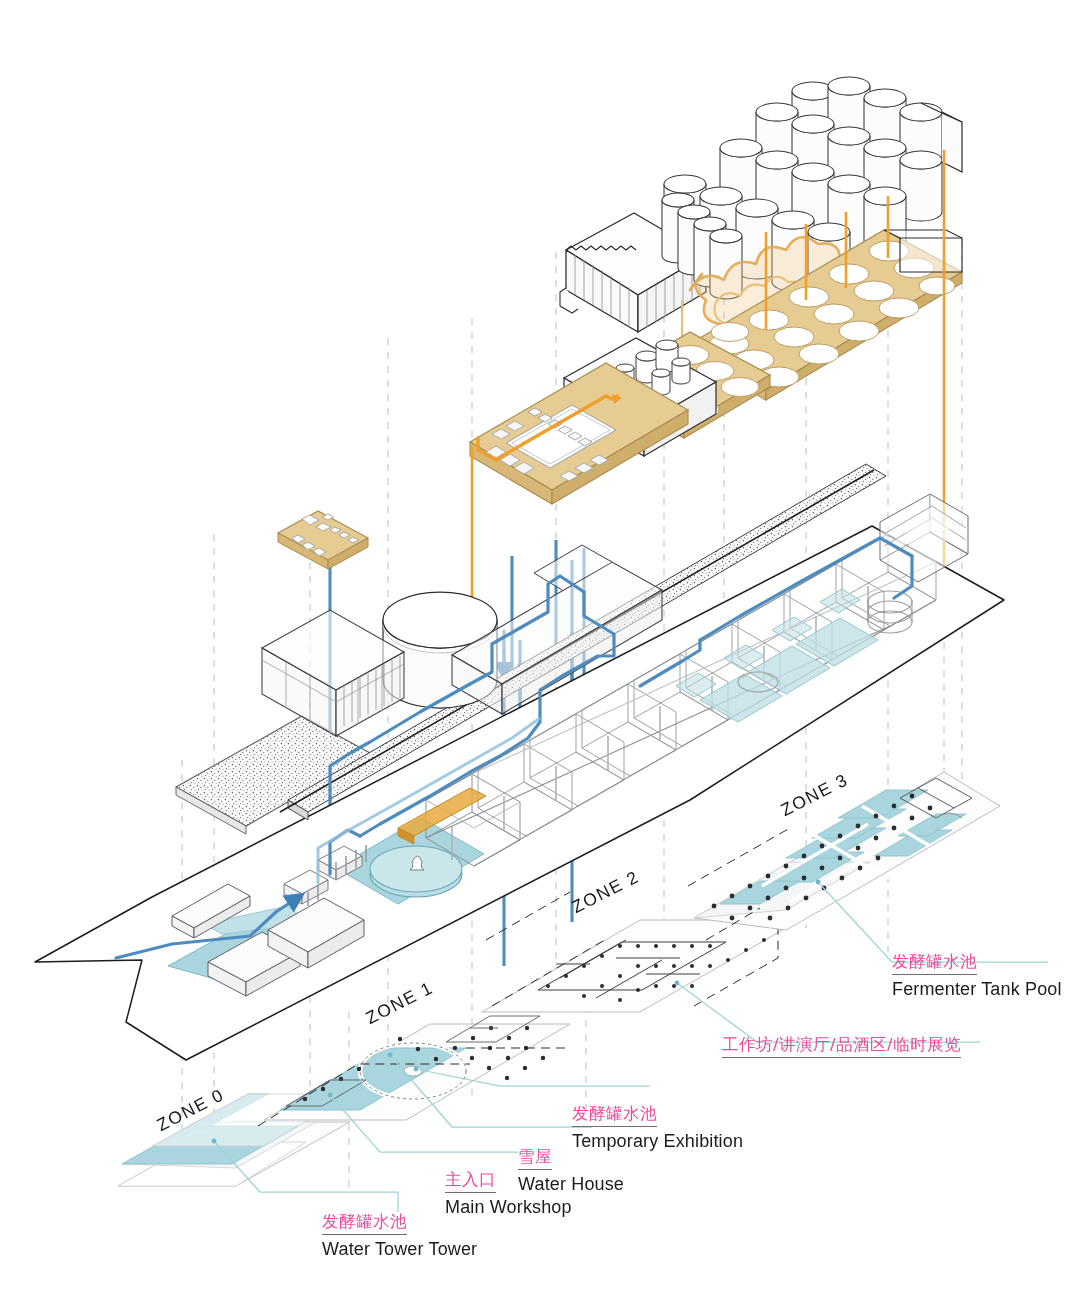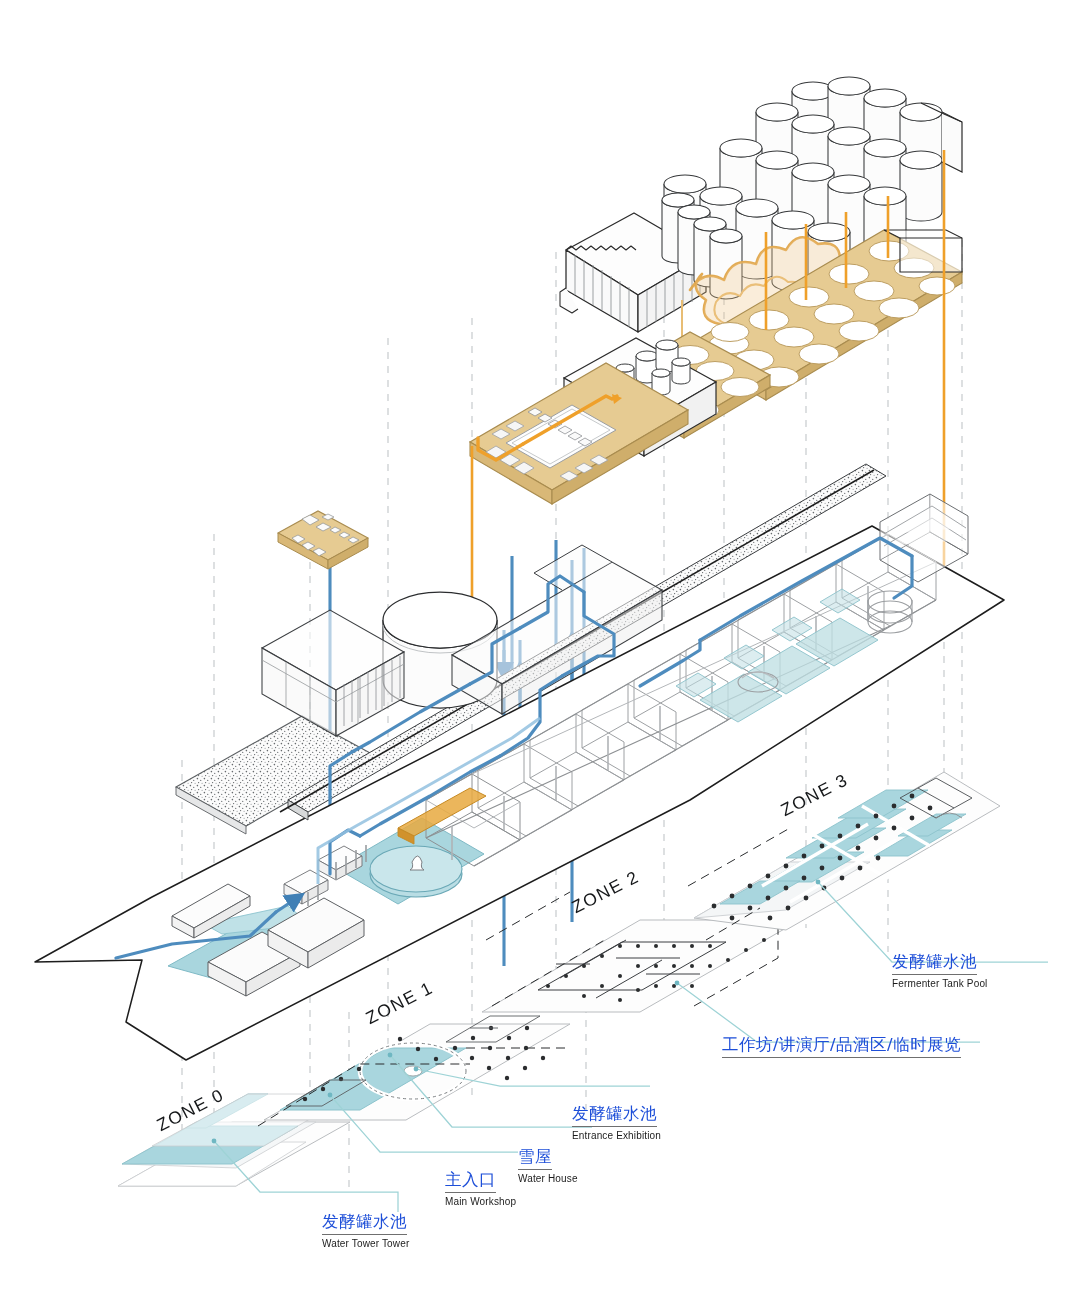--- a/index.html
+++ b/index.html
@@ -7,26 +7,26 @@
     width:1080px;height:1298px;position:relative;overflow:hidden;
     font-family:"Liberation Sans","DejaVu Sans",sans-serif;
     color:#1a1a1a;
   }
   #stage{position:absolute;inset:0;}
   svg#diagram{position:absolute;left:0;top:0;width:1080px;height:1298px;display:block;}
 
   
   .label{position:absolute;white-space:nowrap;line-height:1.26;}
   .label .cn{
-    font-size:16.5px;letter-spacing:.5px;color:#1d4ed8;
+    font-size:16.5px;letter-spacing:.5px;color:#ec4899;
     display:inline-block;border-bottom:1.2px solid #6f6f6f;padding-bottom:1px;
     font-family:"DejaVu Sans","Liberation Sans",sans-serif;
   }
   .label .en{
-    font-size:10px;color:#1c1c1c;margin-top:3px;letter-spacing:.15px;
+    font-size:18px;color:#1c1c1c;margin-top:3px;letter-spacing:.15px;
     font-family:"Liberation Sans","DejaVu Sans",sans-serif;
   }
   .label .en span{display:block;}
   .zone{
     position:absolute;font-size:17.5px;letter-spacing:1.6px;color:#16181a;
     font-family:"Liberation Sans","DejaVu Sans",sans-serif;white-space:nowrap;
     transform-origin:left bottom;
   }
 </style>
 </head>
@@ -737,21 +737,21 @@
       <div class="label" style="left: 322px; top: 1212px;"><div class="cn">发酵罐水池</div><div class="en">
           <span>Water Tower Tower</span>
         </div></div>
       <div class="label" style="left: 445px; top: 1170px;"><div class="cn">主入口</div><div class="en">
           <span>Main Workshop</span>
         </div></div>
       <div class="label" style="left: 518px; top: 1147px;"><div class="cn">雪屋</div><div class="en">
           <span>Water House</span>
         </div></div>
       <div class="label" style="left: 572px; top: 1104px;"><div class="cn">发酵罐水池</div><div class="en">
-          <span>Entrance Exhibition</span>
+          <span>Temporary Exhibition</span>
         </div></div>
       <div class="label" style="left: 722px; top: 1035px;"><div class="cn">工作坊/讲演厅/品酒区/临时展览</div></div>
       <div class="label" style="left: 892px; top: 952px;"><div class="cn">发酵罐水池</div><div class="en">
           <span>Fermenter Tank Pool</span>
         </div></div>
     </div>
 
 </div>
 
 </body></html>

